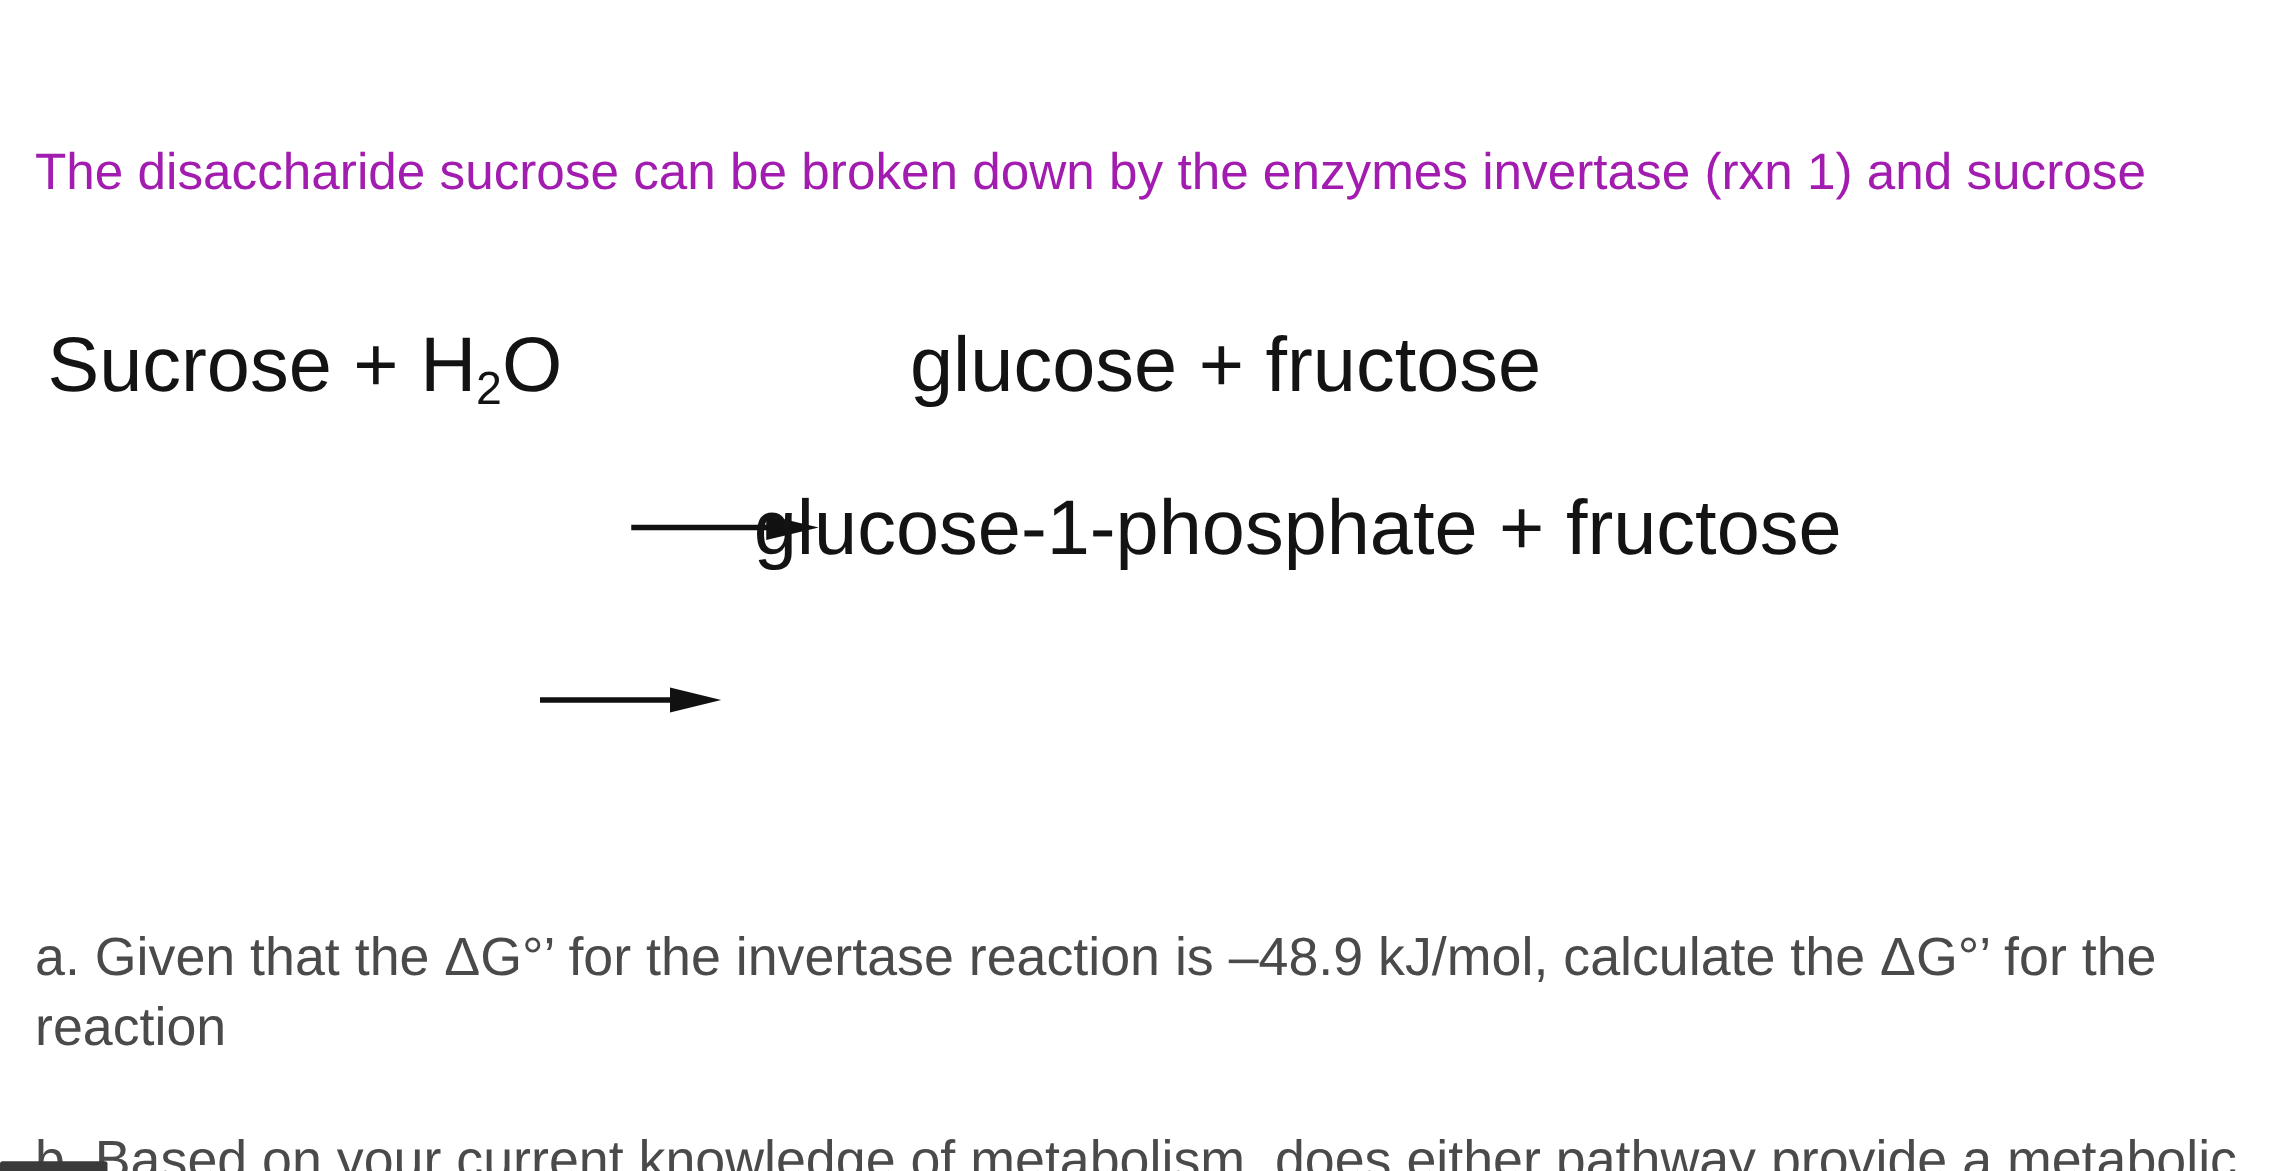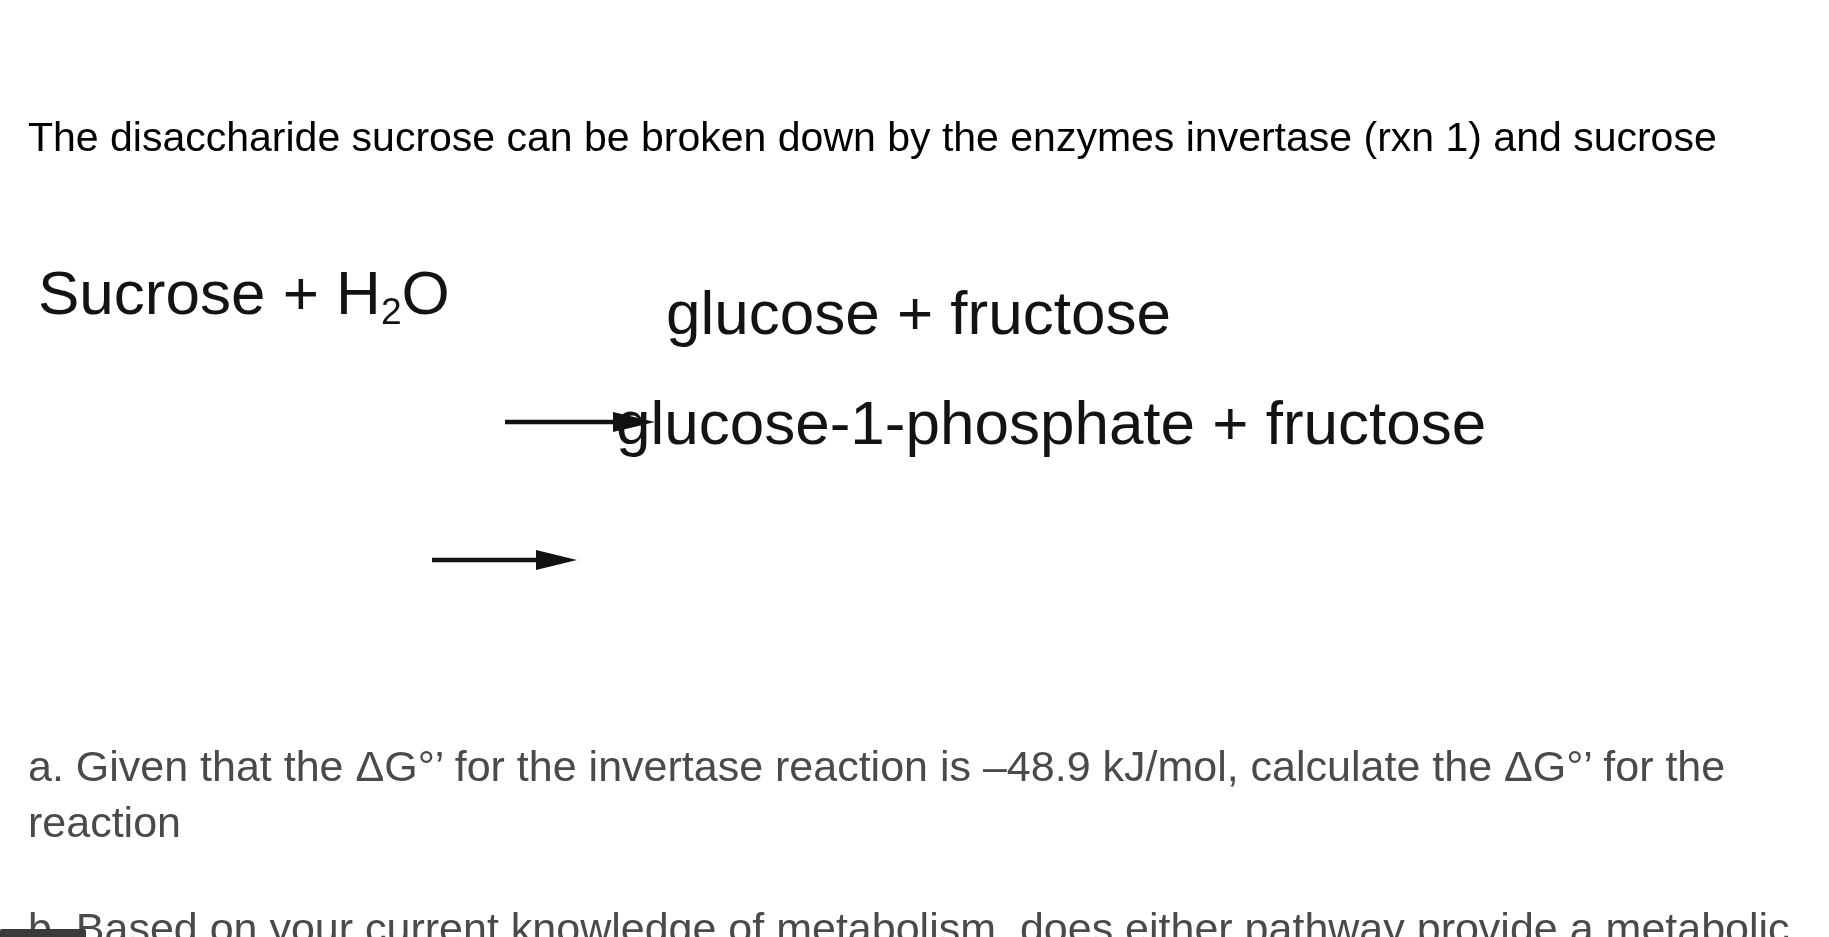--- a/index.html
+++ b/index.html
@@ -16,21 +16,21 @@
   }
   .textblock {
     position: absolute;
     white-space: pre-wrap;
   }
   .intro-block {
     left: 28px;
     top: 2px;
     font-size: 41px;
     line-height: 54px;
-    color: #000000;
+    color: #a21caf;
   }
   .question-block {
     font-size: 43px;
     line-height: 56px;
     color: #4a4a4a;
   }
   #question-a { left: 28px; top: 626px; }
   #question-b { left: 28px; top: 788px; }
 
   .rxn-row {
@@ -45,22 +45,22 @@
   #rxn-row-1 { top: 260px; padding-left: 24px; }
   #rxn-row-2 { top: 390px; }
   .rxn-part {
     position: absolute;
     top: 0;
     white-space: pre;
   }
   .rxn-lhs-1, .rxn-lhs-2 { left: 38px; }
   .rxn-arrow-1 { left: 503px; top: 17px; }
   .rxn-arrow-2 { left: 430px; top: 25px; }
-  .rxn-rhs-1 { left: 666px; margin-top: 20px; }
-  .rxn-rhs-2 { left: 616px; }
+  .rxn-rhs-1 { left: 728px; }
+  .rxn-rhs-2 { left: 603px; }
   .rxn-label-1, .rxn-label-2 { left: 1627px; }
   .rxn-sub {
     font-size: 0.6em;
     vertical-align: -0.28em;
   }
   .arrow-svg {
     position: absolute;
     display: block;
   }
   #bottom-artifact {

